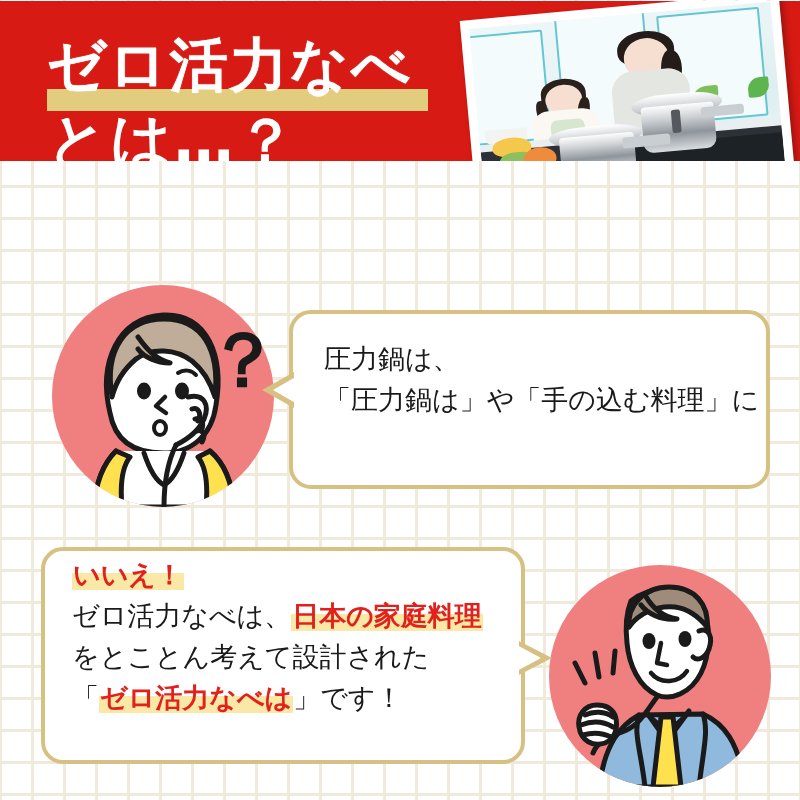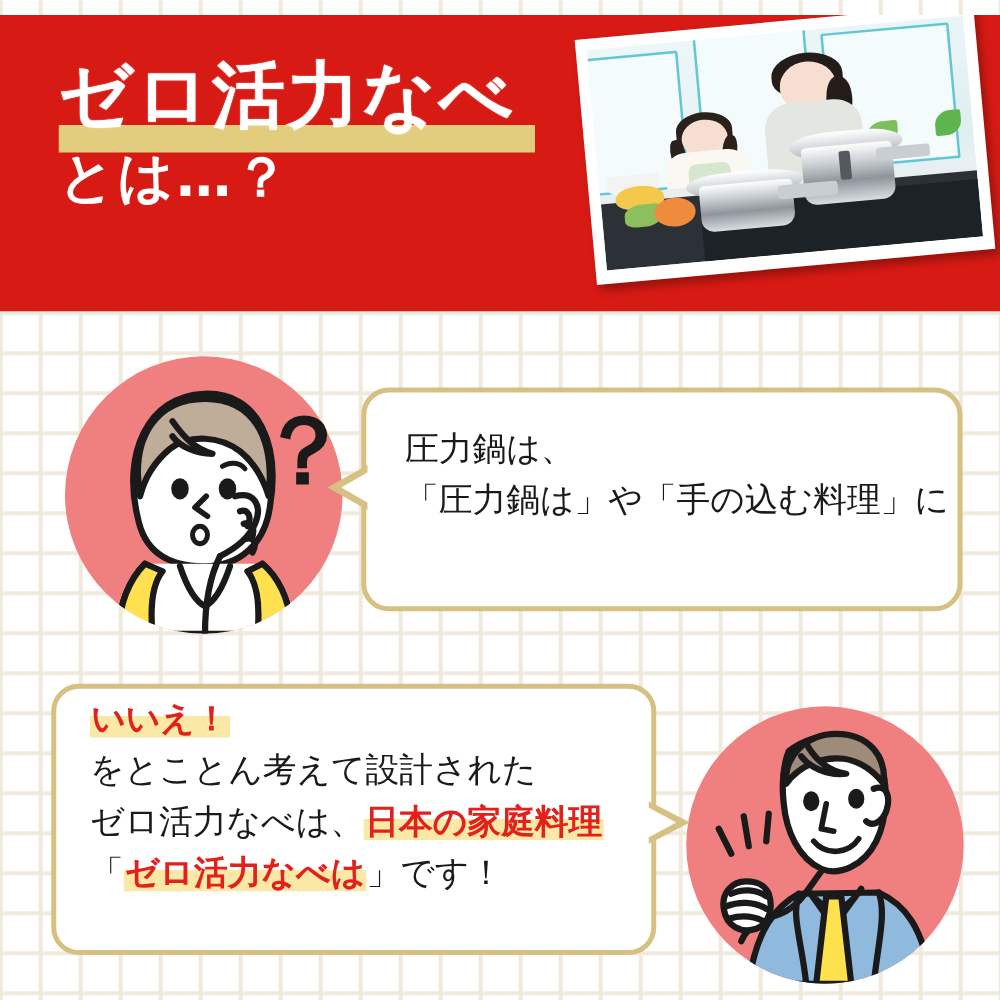--- a/index.html
+++ b/index.html
@@ -12,37 +12,37 @@
     position:absolute;inset:0;width:800px;height:800px;overflow:hidden;
     background-color:#ffffff;
     background-image:
       repeating-linear-gradient(to right, #efeadb 0 3px, rgba(0,0,0,0) 3px 32px),
       repeating-linear-gradient(to bottom, #efeadb 0 3px, rgba(0,0,0,0) 3px 32px);
     background-position:-1px 217px, -1px 217px;
   }
 
   
   .header{
-    position:absolute;left:0;top:12px;width:800px;height:237px;
+    position:absolute;left:0;top:1px;width:800px;height:160px;
     background:#d81a14;overflow:hidden;z-index:5;
   }
   .title-wrap{position:absolute;left:47px;top:34px;}
   .title-main{
     position:relative;display:inline-block;
     font-size:58px;font-weight:bold;color:#ffffff;
     letter-spacing:2px;line-height:1.05;white-space:nowrap;
     text-shadow:0 0 1px #ffffff;
   }
   .title-underline{
     position:absolute;left:0;top:54px;width:381px;height:22px;
     background:#e2cd7e;z-index:-1;
   }
   .title-sub{
     margin-top:14px;
-    font-size:44px;font-weight:bold;color:#ffffff;
+    font-size:60px;font-weight:bold;color:#ffffff;
     letter-spacing:2px;line-height:1;white-space:nowrap;
   }
 
   
   .photo-frame{
     position:absolute;left:468px;top:5px;width:320px;height:197px;
     background:#ffffff;padding:9px 9px 11px 9px;box-sizing:border-box;
     transform:rotate(-5.2deg);
     box-shadow:3px 5px 7px rgba(0,0,0,.30);
     z-index:8;
@@ -261,19 +261,19 @@
       <span class="line">圧力鍋は、</span>
       <span class="line">「圧力鍋は」や「手の込む料理」に</span>
     </div>
   </div>
 
   <div class="tail tail-right-outer"></div>
   <div class="tail tail-right-inner"></div>
   <div class="bubble bubble-2">
     <div class="btext">
       <span class="line ln-first"><span class="red hl">いいえ！</span></span>
+      <span class="line"><span>ゼロ活力なべは、</span><span class="red hl">日本の家庭料理</span></span>
       <span class="line">をとことん考えて設計された</span>
-      <span class="line"><span>ゼロ活力なべは、</span><span class="red hl">日本の家庭料理</span></span>
       <span class="line"><span>「</span><span class="red hl">ゼロ活力なべは</span><span>」です！</span></span>
     </div>
   </div>
 
 </div>
 
 </body></html>

